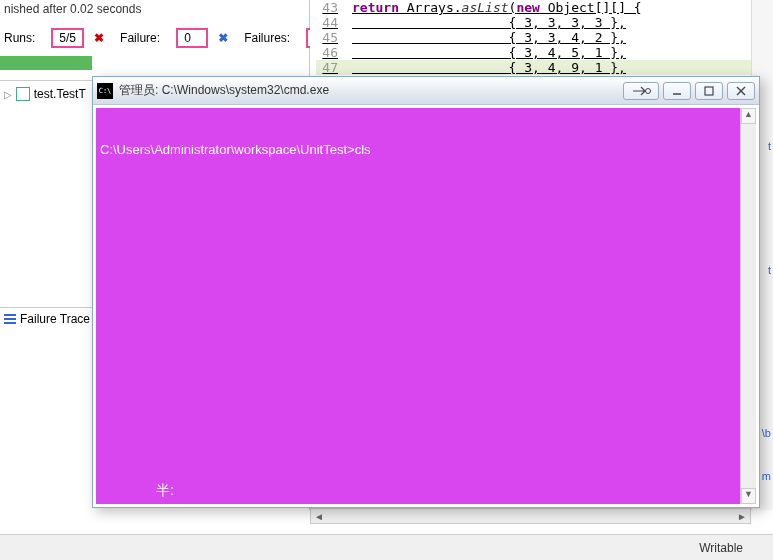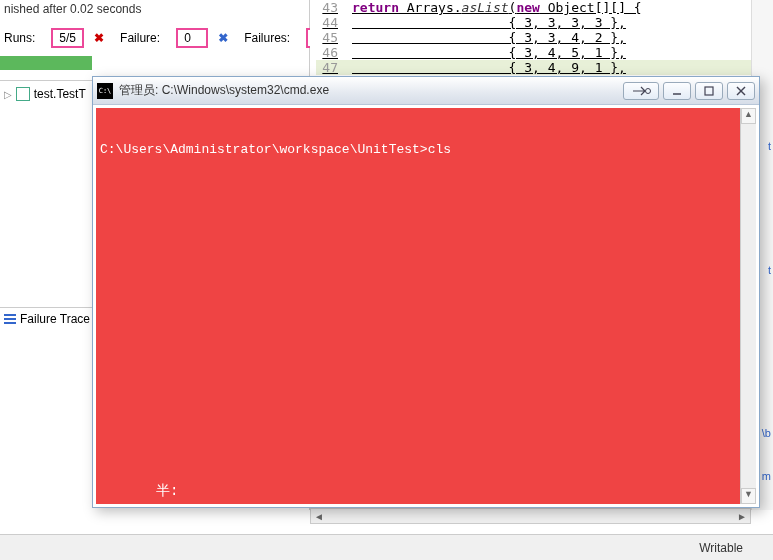--- a/index.html
+++ b/index.html
@@ -153,23 +153,23 @@
       font-size:11px; color:#445; cursor:pointer;
     }
     .winbtn-wide { width:36px; }
     .cmd-body {
       flex:1; display:flex;
       background:#fff;
       padding:3px;
     }
     .cmd-console {
       flex:1;
-      background:#ef4444;
+      background:#d946ef;
       color:#fff;
-      font-family:Liberation Mono, monospace;
+      font-family:Liberation Sans, sans-serif;
       font-size:13px;
       padding:4px 4px;
       position:relative;
       white-space:pre;
     }
     .cmd-scroll {
       width:16px;
       background:#efefef;
       border-left:1px solid #ccc;
       display:flex; flex-direction:column;

